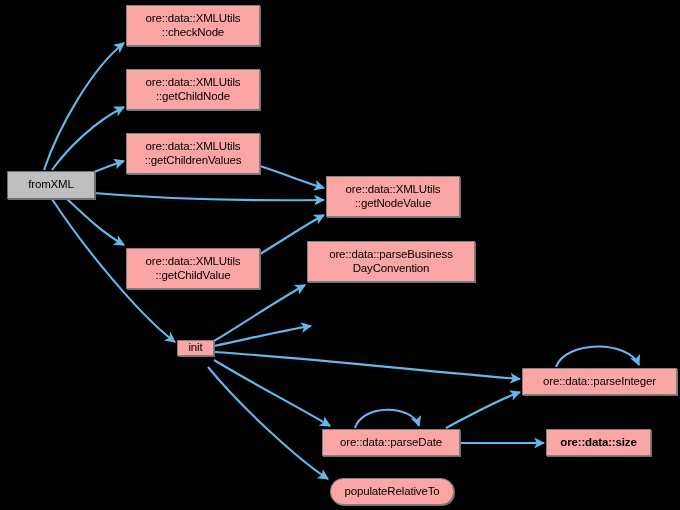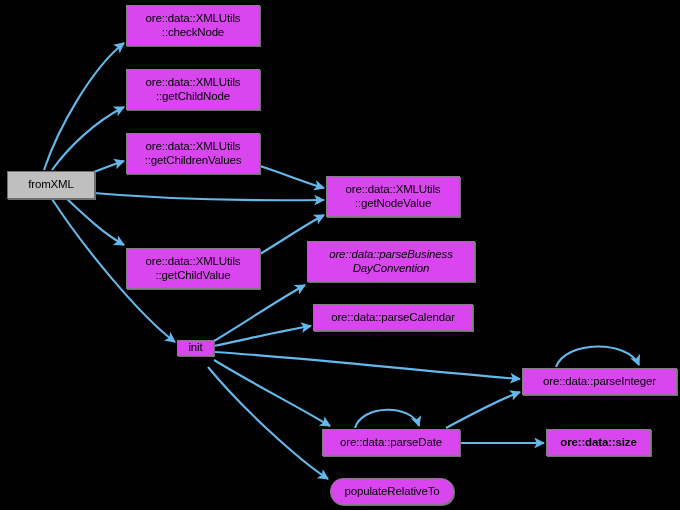--- a/index.html
+++ b/index.html
@@ -24,21 +24,21 @@
     pointer-events: none;
   }
   .node {
     position: absolute;
     box-sizing: border-box;
     display: flex;
     align-items: center;
     justify-content: center;
     text-align: center;
     border: 1px solid #808080;
-    background: #d946ef;
+    background: #fca5a5;
     color: #000000;
     font-size: 11.5px;
     line-height: 13.5px;
     letter-spacing: -0.15px;
     white-space: pre-line;
     box-shadow: 1px 1px 0 0 #707070;
     z-index: 2;
   }
   .node.current {
     background: #bfbfbf;
@@ -105,24 +105,23 @@
 
   <div class="node" style="left:126px; top:133px; width:134px; height:41px;">ore::data::XMLUtils
 ::getChildrenValues</div>
 
   <div class="node" style="left:126px; top:248px; width:134px; height:41px;">ore::data::XMLUtils
 ::getChildValue</div>
 
   <div class="node" style="left:326px; top:176px; width:134px; height:41px;">ore::data::XMLUtils
 ::getNodeValue</div>
 
-  <div class="node" style="left:307px; top:241px; width:168px; height:41px;font-style:italic;">ore::data::parseBusiness
+  <div class="node" style="left:307px; top:241px; width:168px; height:41px;">ore::data::parseBusiness
 DayConvention</div>
 
-  <div class="node" style="left:313px; top:304px; width:160px; height:27px;">ore::data::parseCalendar</div>
 
   <div class="node" style="left:177px; top:340px; width:37px; height:16px;">init</div>
 
   <div class="node" style="left:522px; top:368px; width:155px; height:27px;">ore::data::parseInteger</div>
 
   <div class="node" style="left:322px; top:429px; width:138px; height:27px;">ore::data::parseDate</div>
 
   <div class="node" style="left:546px; top:429px; width:105px; height:27px;font-weight:bold;">ore::data::size</div>
 
   <div class="node" style="left:330px; top:478px; width:124px; height:27px;border-radius:13px;">populateRelativeTo</div>

